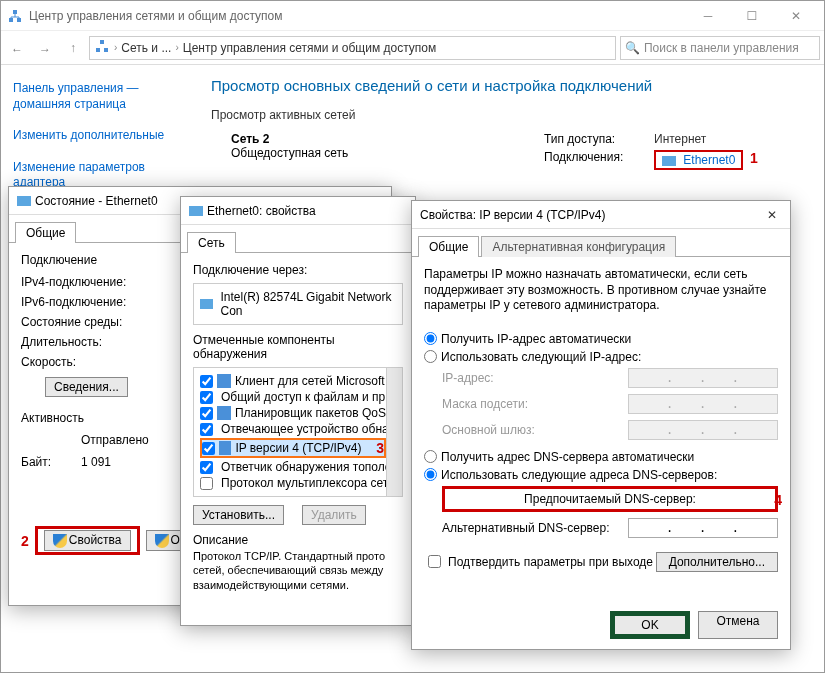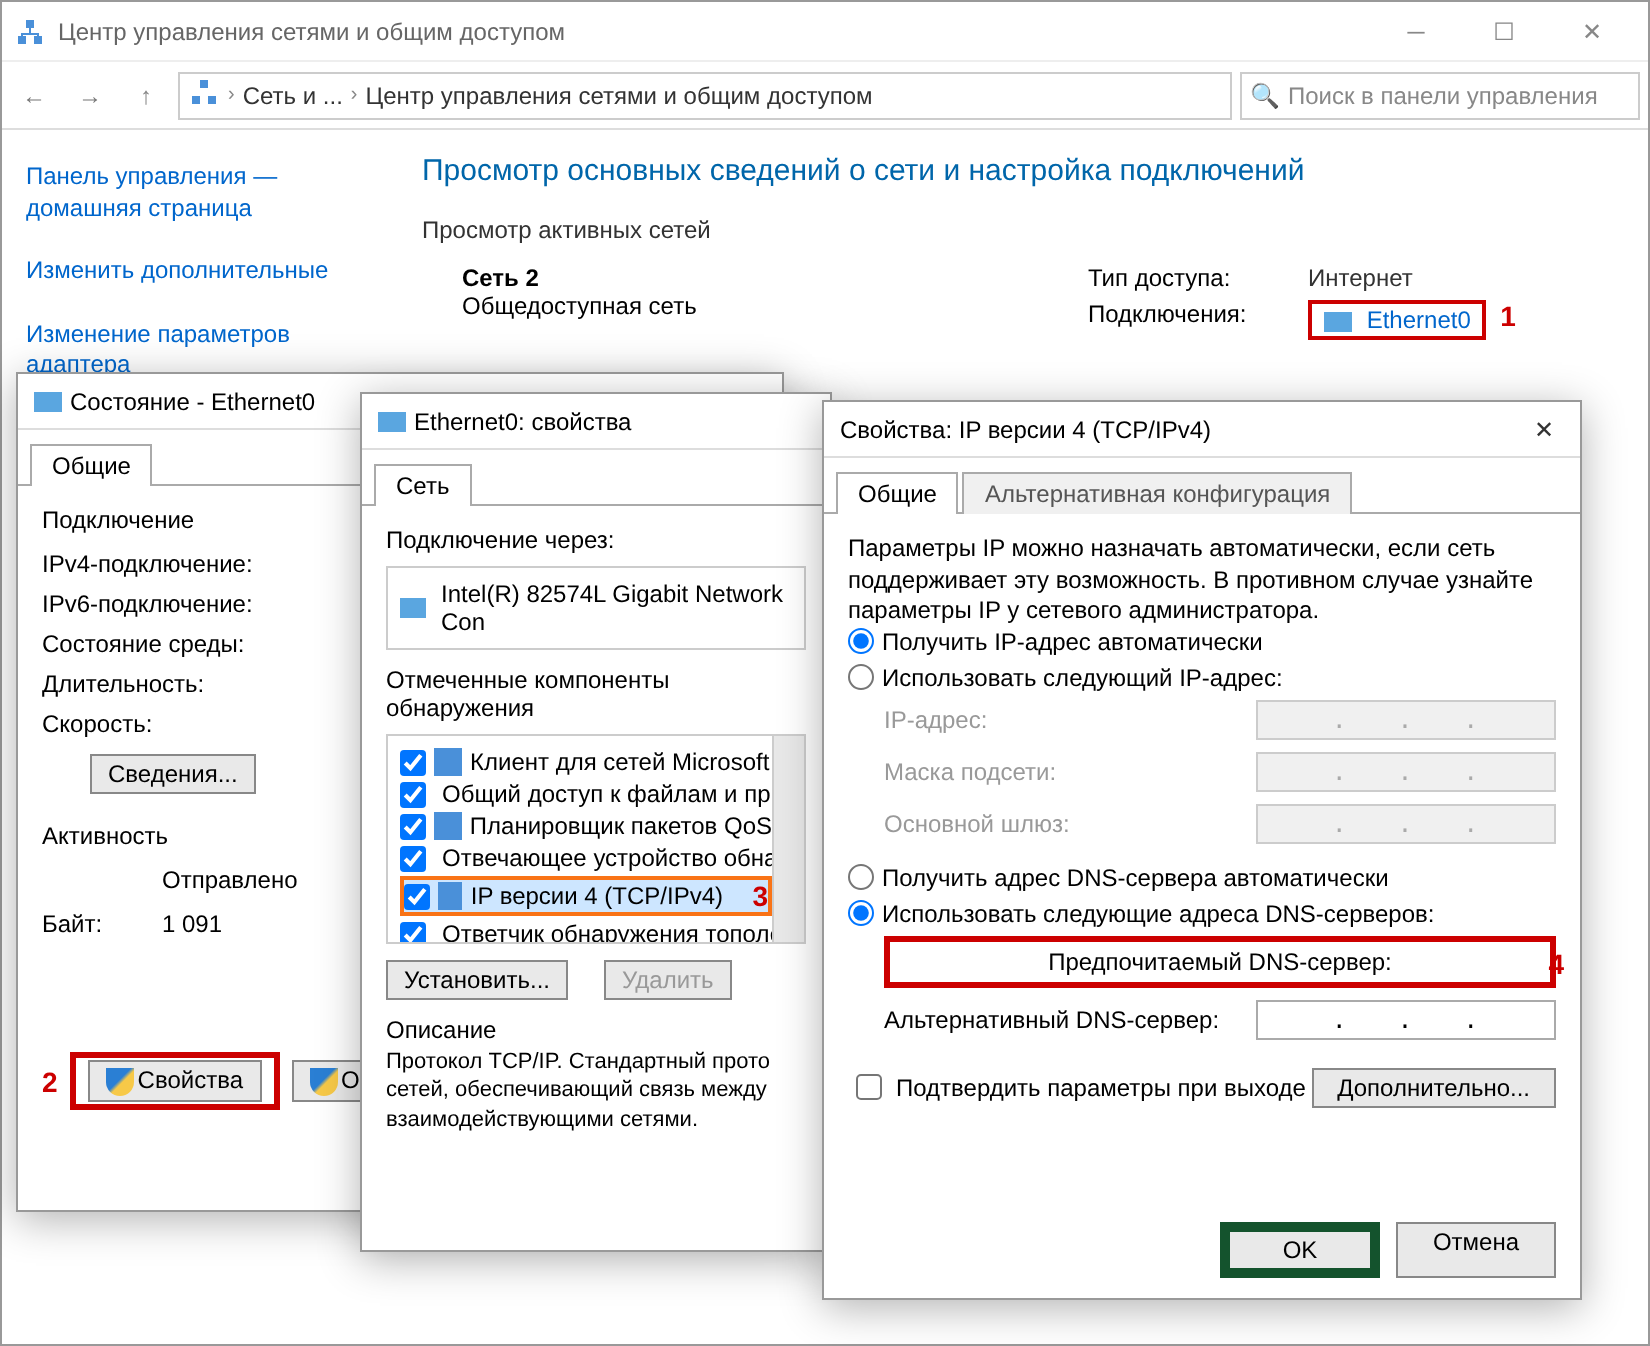--- a/index.html
+++ b/index.html
@@ -189,21 +189,21 @@
   <div class="tabstrip">
     <div class="tab">Сеть</div>
   </div>
   <div class="dlg-body">
     <div style="margin-bottom:4px;">Подключение через:</div>
     <div class="groupbox" style="display:flex;align-items:center;gap:4px;">
       <span class="cpl2-small-icon"></span>
       <span>Intel(R) 82574L Gigabit Network Con</span>
     </div>
     <div style="margin:8px 0 4px 0;">Отмеченные компоненты обнаружения</div>
-    <div class="groupbox" style="height:105px; overflow:hidden; position:relative; padding-right:16px;">
+    <div class="groupbox" style="height:130px; overflow:hidden; position:relative; padding-right:16px;">
       <div class="checkrow">
           <input type="checkbox" checked="" style="">
           <span class="proto-icon"></span>
           <span>Клиент для сетей Microsoft</span>
         </div>
       <div class="checkrow">
           <input type="checkbox" checked="" style="">
           <span class="proto-icon"></span>
           <span>Общий доступ к файлам и принт</span>
         </div>
@@ -245,21 +245,21 @@
 <div class="window" style="left:411px; top:200px; width:380px; height:450px;">
   <div class="dlg-title">
     <span class="txt">Свойства: IP версии 4 (TCP/IPv4)</span>
     <span class="dlg-close">✕</span>
   </div>
   <div class="tabstrip">
     <div class="tab">Общие</div>
     <div class="tab inactive">Альтернативная конфигурация</div>
   </div>
   <div class="dlg-body">
-    <div style="margin-bottom:0; line-height:1.3;">Параметры IP можно назначать автоматически, если сеть поддерживает эту возможность. В противном случае узнайте параметры IP у сетевого администратора.</div>
+    <div style="margin-bottom:18px; line-height:1.3;">Параметры IP можно назначать автоматически, если сеть поддерживает эту возможность. В противном случае узнайте параметры IP у сетевого администратора.</div>
 
     <div class="radio-row">
         <input type="radio" name="ip" checked="" style="">
         <span>Получить IP-адрес автоматически</span>
       </div>
     <div class="radio-row">
         <input type="radio" name="ip" style="">
         <span>Использовать следующий IP-адрес:</span>
       </div>
     <div style="padding-left:18px;">

